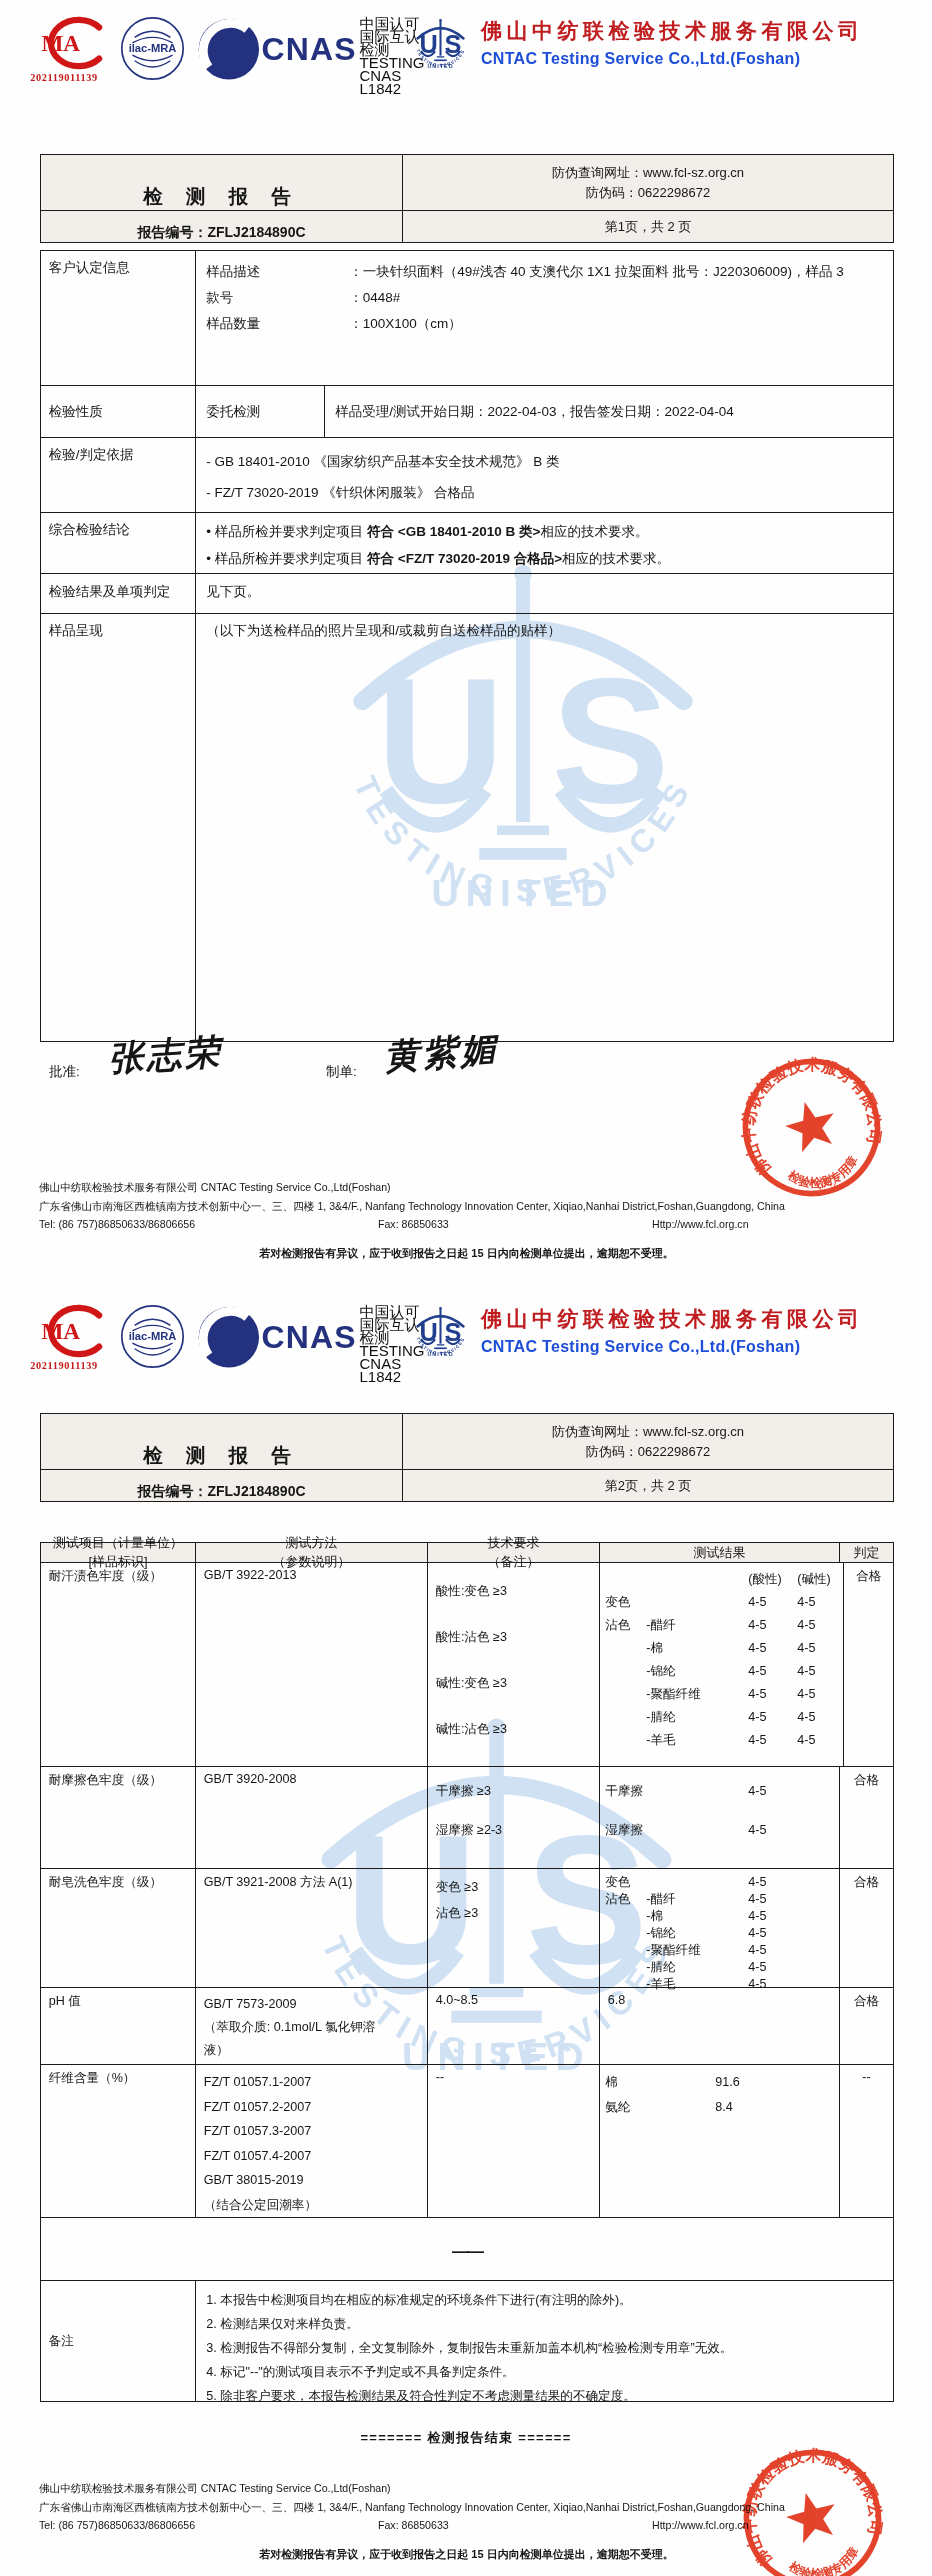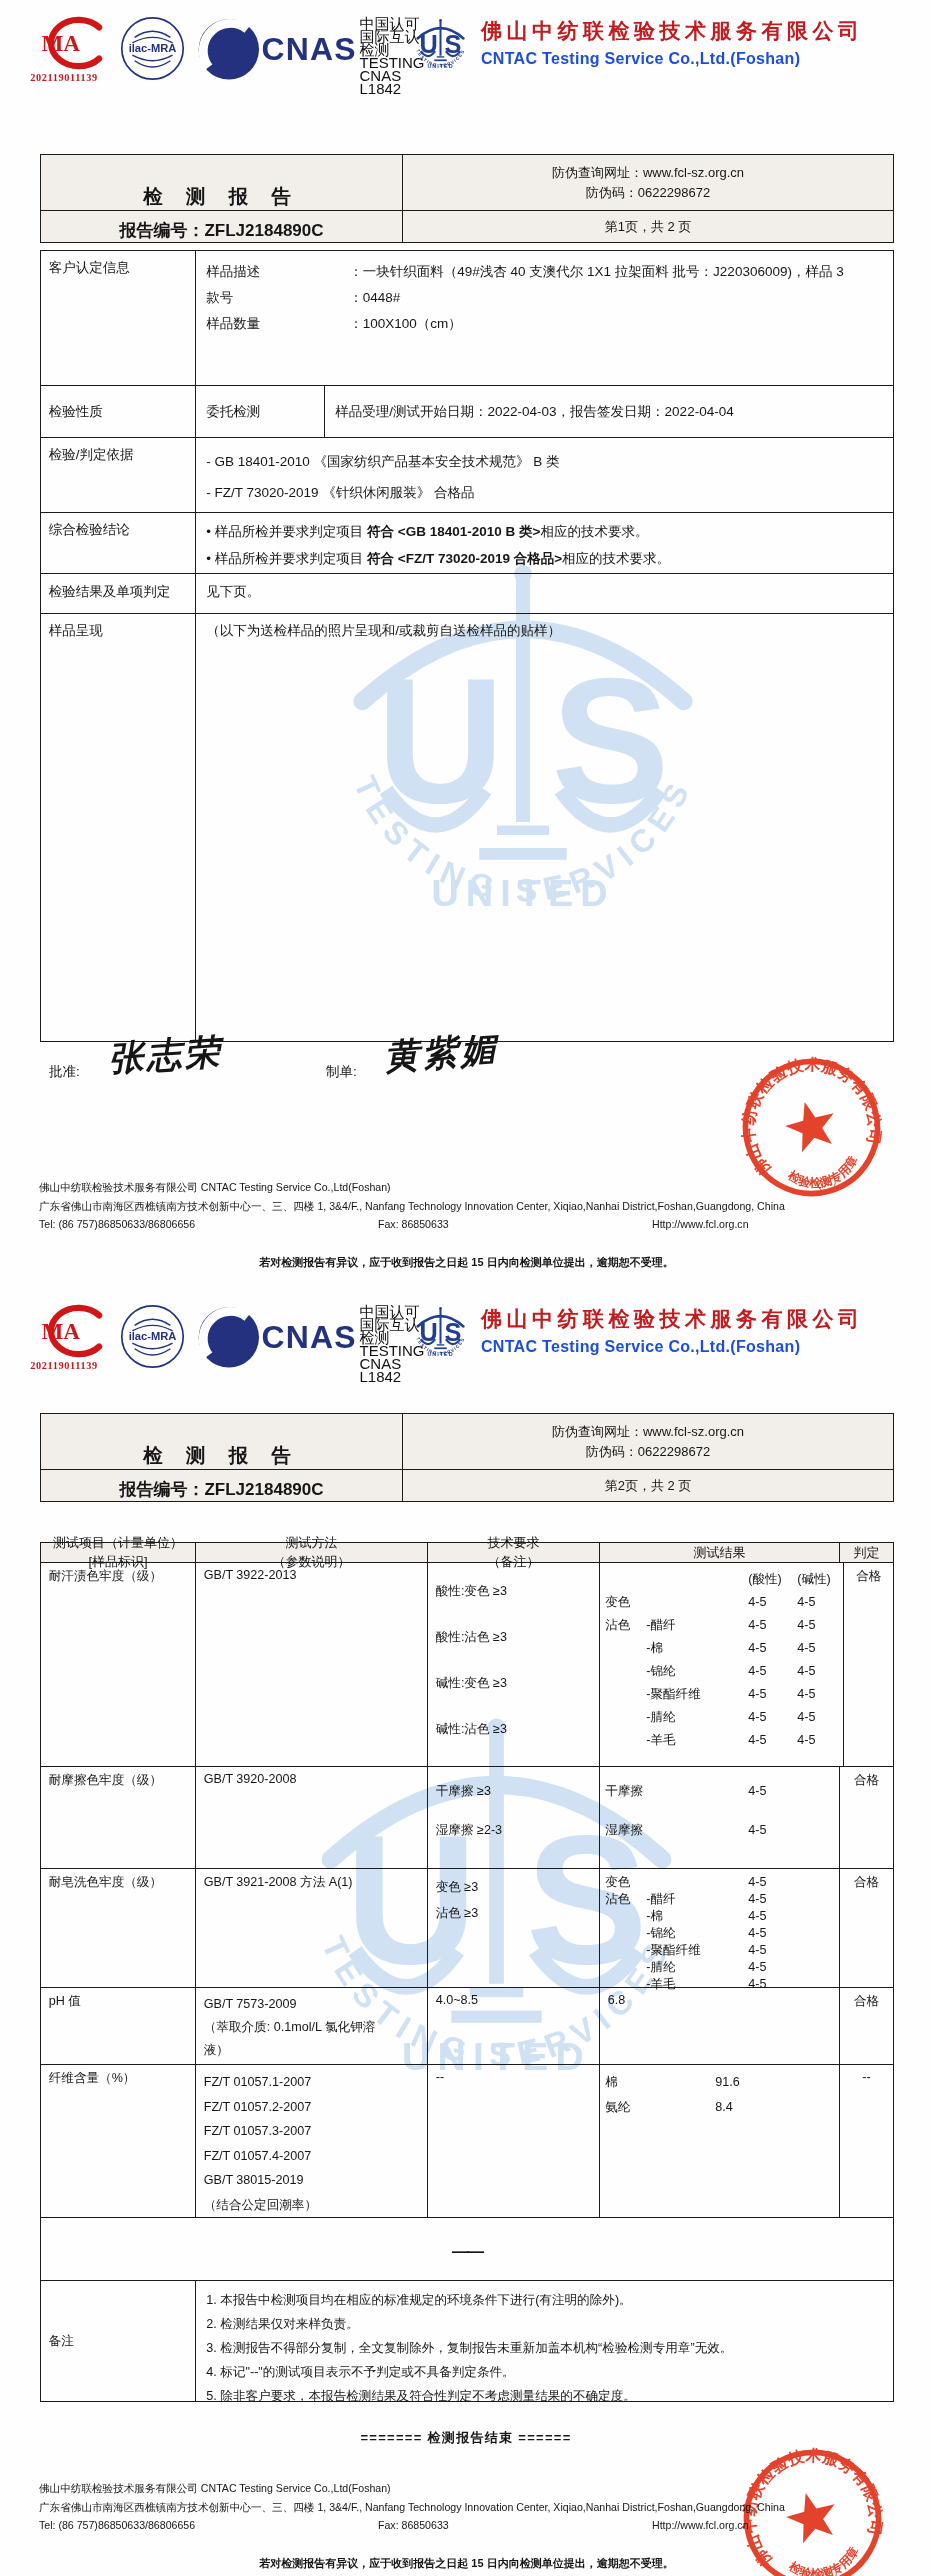--- a/index.html
+++ b/index.html
@@ -16,21 +16,21 @@
   .company .cn{font-size:21px;font-weight:bold;color:#bf1d20;letter-spacing:4.5px;white-space:nowrap;}
   .company .en{font-size:16px;font-weight:bold;color:#1d4ed8;margin-top:4.5px;letter-spacing:0.3px;white-space:nowrap;}
   
   .repbox{position:absolute;left:40px;width:854px;border:1.9px solid #1b1b1b;background:#f2efeb;box-sizing:border-box;z-index:2;}
   .repbox .r1{display:flex;height:55px;border-bottom:1.3px solid #1b1b1b;}
   .repbox .r2{display:flex;height:31px;}
   .lcell{flex:0 0 362px;border-right:1.3px solid #1b1b1b;display:flex;align-items:flex-end;justify-content:center;box-sizing:border-box;}
   .rcell{flex:1;display:flex;flex-direction:column;align-items:center;justify-content:center;}
   .rep-title{font-size:19.4px;font-weight:bold;letter-spacing:9px;}
   .af{font-size:13px;line-height:19.4px;}
-  .repno{font-size:17px;font-weight:bold;}
+  .repno{font-size:14px;font-weight:bold;}
   .pglabel{font-size:13px;}
   
   .p1tbl{position:absolute;left:40px;top:250px;width:854px;border:1.9px solid #1b1b1b;box-sizing:border-box;z-index:2;}
   .trow{display:flex;border-top:1.3px solid #1b1b1b;box-sizing:border-box;}
   .trow.first{border-top:none;}
   .tlabel{flex:0 0 155px;border-right:1.3px solid #1b1b1b;padding:7.7px 3.9px 0 7.7px;font-size:13.5px;box-sizing:border-box;}
   .tlabel.vc{display:flex;align-items:center;padding-top:0;}
   .tval{flex:1;padding:7.7px 7.7px 0 10.3px;font-size:13.5px;box-sizing:border-box;}
   .fline{display:flex;line-height:26px;}
   .fname{flex:0 0 143px;}
@@ -40,21 +40,21 @@
   .natB{flex:1;display:flex;align-items:center;padding-left:10.3px;}
   .b{font-weight:bold;}
   
   .siglabel{position:absolute;font-size:13.5px;z-index:2;}
   .signame{position:absolute;font-family:"DejaVu Serif","Liberation Serif",serif;font-style:italic;font-weight:bold;font-size:35px;letter-spacing:3.2px;transform:rotate(-4deg);z-index:2;white-space:nowrap;}
   
   .foot{position:absolute;left:39px;width:855px;font-size:10.6px;line-height:18.7px;z-index:2;}
   .telrow{display:flex;}
   .telrow .t1{flex:0 0 339px;}
   .telrow .t2{flex:0 0 274px;}
-  .notice{text-align:center;font-weight:bold;font-size:11px;margin-top:19px;}
+  .notice{text-align:center;font-weight:bold;font-size:11px;margin-top:10px;}
   
   .p2tbl{position:absolute;left:40px;top:254px;width:854px;border:1.9px solid #1b1b1b;box-sizing:border-box;z-index:2;}
   .hrow{display:flex;height:19px;background:#f2efeb;text-align:center;font-size:13px;}
   .hcell{display:flex;flex-direction:column;justify-content:center;gap:0.6px;border-right:1.3px solid #1b1b1b;box-sizing:border-box;}
   .c1{flex:0 0 155px;} .c2{flex:0 0 232px;} .c3{flex:0 0 172px;} .c4{flex:0 0 240px;}
   .c5{flex:1;border-right:none;}
   .drow{display:flex;border-top:1.3px solid #1b1b1b;box-sizing:border-box;}
   .dc{border-right:1.3px solid #1b1b1b;box-sizing:border-box;padding:5.2px 1.3px 0 7.7px;font-size:12.6px;}
   .dc.last{border-right:none;text-align:center;padding-left:0;padding-right:0;}
   .rline{display:flex;}

